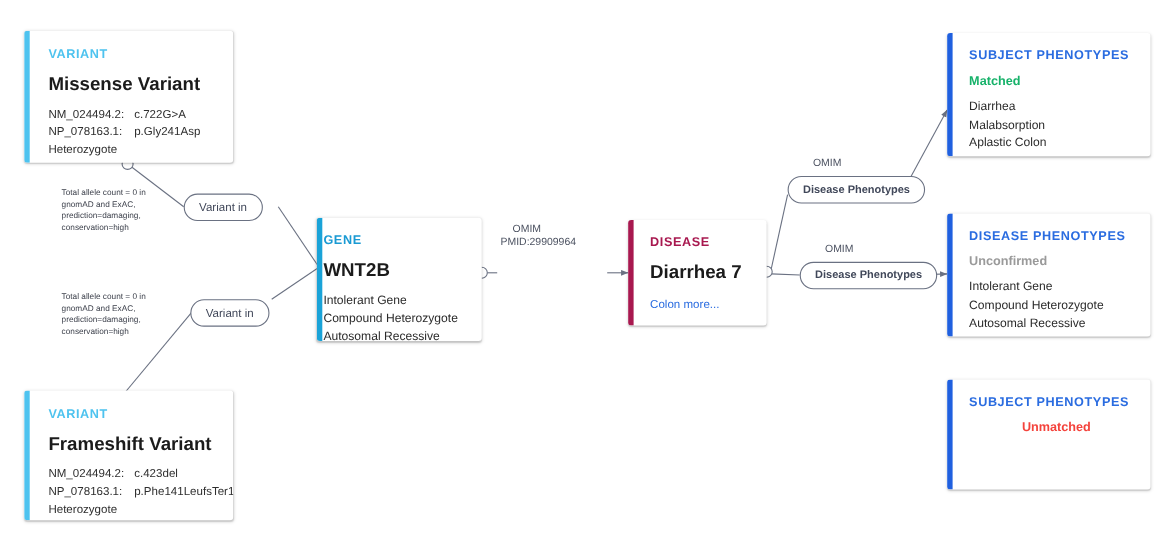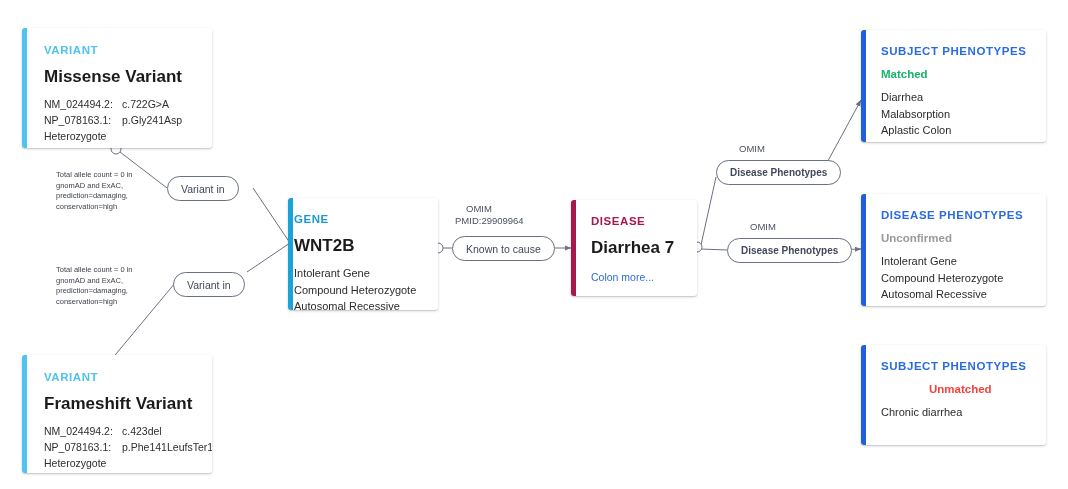--- a/index.html
+++ b/index.html
@@ -255,29 +255,27 @@
       <div class="list-line">Compound Heterozygote</div>
       <div class="list-line">Autosomal Recessive</div>
     </div>
   </div>
 
   <div class="card" style="left:861px; top:345px; width:185px; height:100px;">
     <div class="accent accent-pheno"></div>
     <div class="body" style="padding:15px 12px 12px 20px;">
       <div class="card-title title-pheno">SUBJECT PHENOTYPES</div>
       <div class="status-line st-unmatched">Unmatched</div>
-      <div class="list-line">Chronic diarrhea</div>
     </div>
   </div>
 
   <div class="pill" style="left:167px; top:176px;">Variant in</div>
 
   <div class="pill" style="left:173px; top:272px;">Variant in</div>
 
-  <div class="pill" style="left:452px; top:236px;">Known to cause</div>
 
   <div class="pill bold" style="left:716px; top:160px;">Disease Phenotypes</div>
 
   <div class="pill bold" style="left:727px; top:238px;">Disease Phenotypes</div>
 
   <div class="edge-note-block" style="left:56px; top:170px;">Total allele count = 0 in gnomAD and ExAC, prediction=damaging, conservation=high</div>
 
   <div class="edge-note-block" style="left:56px; top:265px;">Total allele count = 0 in gnomAD and ExAC, prediction=damaging, conservation=high</div>
 
   <div class="edge-note" style="left:466px; top:203px; width:76px;">OMIM</div>

